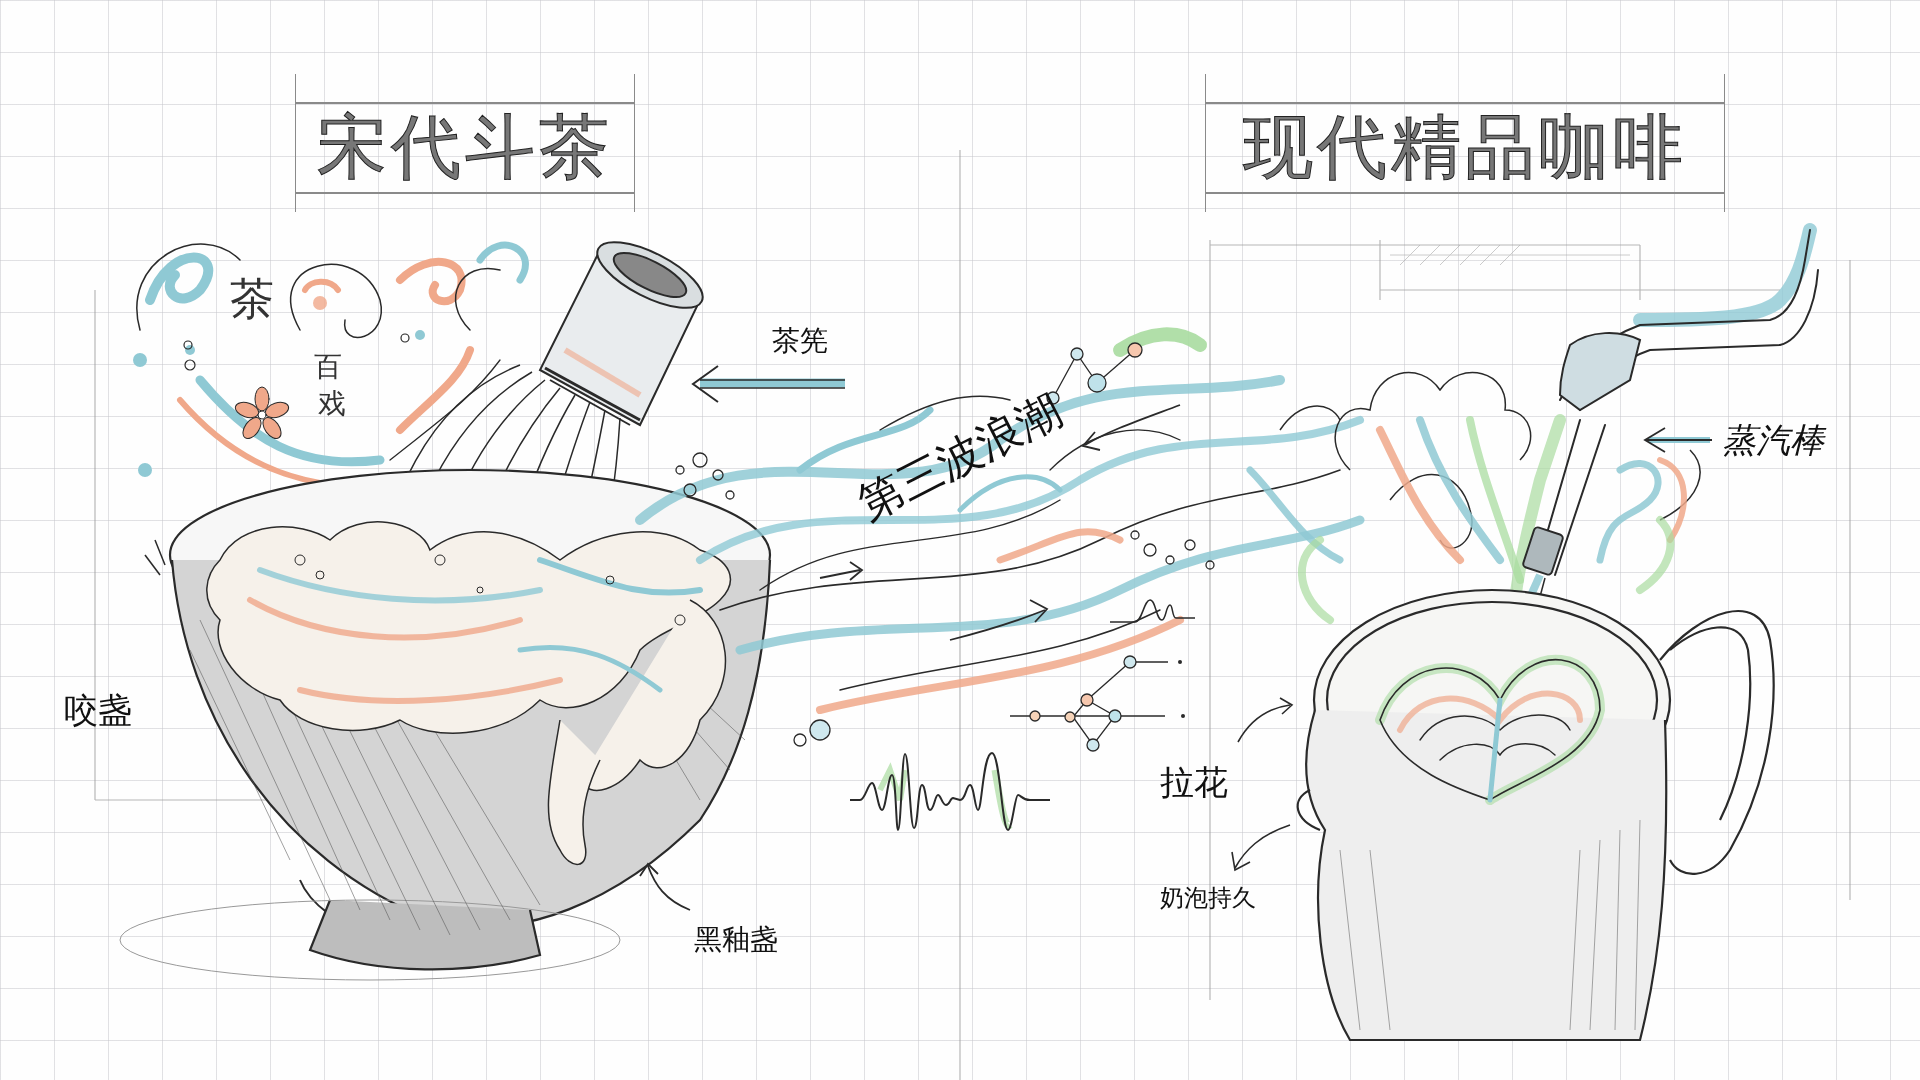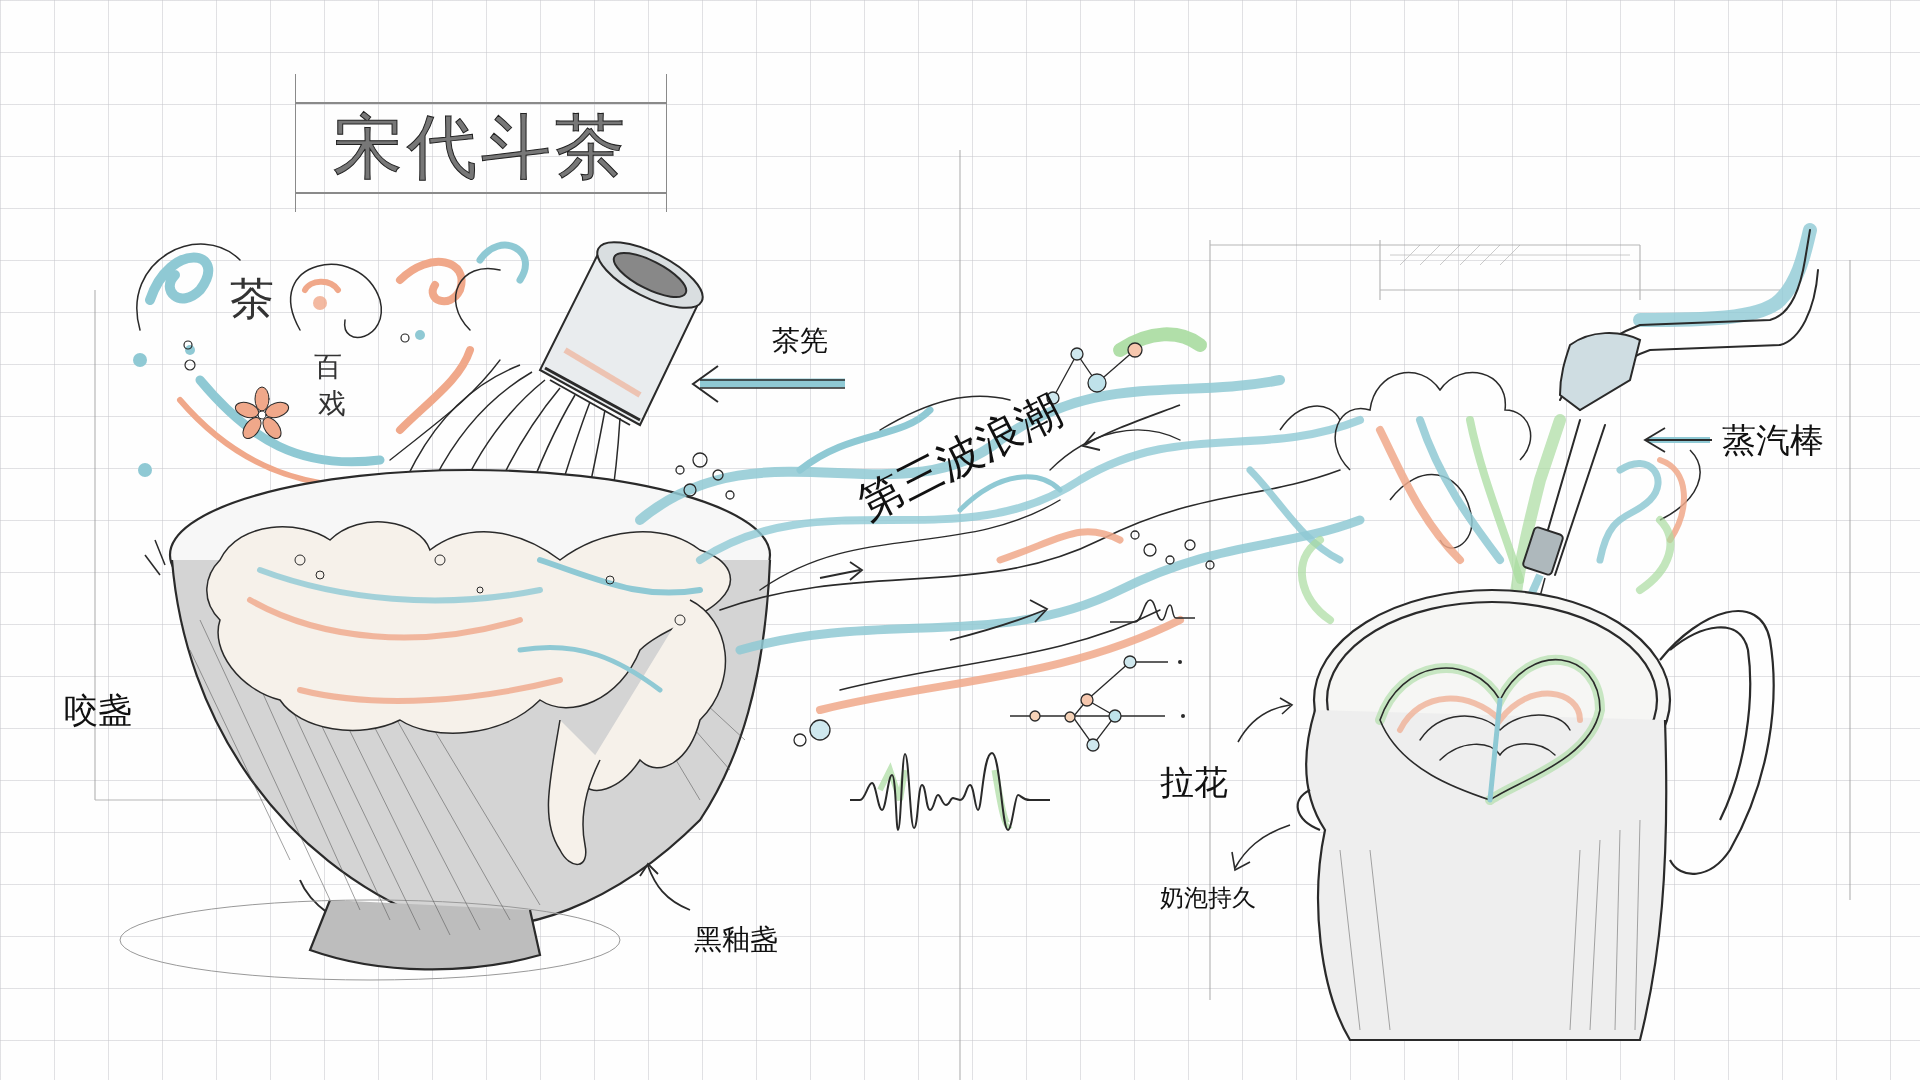--- a/index.html
+++ b/index.html
@@ -11,21 +11,21 @@
       linear-gradient(to bottom, rgba(200,200,205,0.55) 1px, transparent 1px);
     background-size:54px 52px;
     background-position:0 0;}
   svg.art{position:absolute;left:0;top:0;width:1920px;height:1080px;}
   .title-box{position:absolute;border-top:2px solid #8a8a8a;border-bottom:2px solid #8a8a8a;display:flex;align-items:center;justify-content:center;}
   .title-box::before,.title-box::after{content:"";position:absolute;top:-30px;bottom:-20px;width:1px;background:#8a8a8a;}
   .title-box::before{left:0}
   .title-box::after{right:0}
   .title-text{font-size:70px;letter-spacing:4px;color:#3a3a3a;font-weight:400;
     -webkit-text-stroke:1px #222;color:#777;}
-  #title-left{left:295px;top:102px;width:372px;height:88px;}
+  #title-left{left:295px;top:102px;width:340px;height:88px;}
   #title-right{left:1205px;top:102px;width:520px;height:88px;}
   .label{position:absolute;font-size:34px;color:#111;white-space:nowrap;}
   .label.sm{font-size:28px;}
   .wave-label{position:absolute;left:862px;top:478px;font-size:44px;color:#111;transform:rotate(-27deg);transform-origin:left center;white-space:nowrap;}
   .callig{position:absolute;font-family:"DejaVu Serif","Liberation Serif",serif;color:#333;}
 </style>
 </head>
 <body>
 
 <div class="canvas">
@@ -305,27 +305,30 @@
     <path d="M1238 742 C 1250 720, 1268 708, 1290 705" fill="none" stroke="#2a2a2a" stroke-width="1.6"></path>
     <path d="M1280 698 L 1292 705 L 1282 714" fill="none" stroke="#2a2a2a" stroke-width="1.6"></path>
 
     <path d="M1235 868 C 1245 850, 1260 835, 1290 825" fill="none" stroke="#2a2a2a" stroke-width="1.6"></path>
     <path d="M1232 852 L 1235 870 L 1250 862" fill="none" stroke="#2a2a2a" stroke-width="1.6"></path>
   </svg>
 
   <div class="title-box" id="title-left">
     <span class="title-text">宋代斗茶</span>
   </div>
+  <div class="title-box" id="title-right">
+    <span class="title-text">现代精品咖啡</span>
+  </div>
 
   <span class="callig" style="left:230px;top:270px;font-size:44px;">茶</span>
   <span class="callig" style="left:314px;top:348px;font-size:28px;">百</span>
   <span class="callig" style="left:318px;top:385px;font-size:28px;">戏</span>
 
   <span class="label" style="left:772px;top:322px;font-size:28px;">茶筅</span>
   <span class="label" style="left:64px;top:688px;">咬盏</span>
   <span class="label sm" style="left:694px;top:893px;margin-top:28px;">黑釉盏</span>
 
   <span class="wave-label">第三波浪潮</span>
 
-  <span class="label" style="left:1722px;top:418px;">蒸汽棒</span>
+  <span class="label" style="left:1722px;top:418px;font-style:italic;">蒸汽棒</span>
   <span class="label" style="left:1160px;top:760px;">拉花</span>
   <span class="label" style="left:1160px;top:882px;font-size:24px;">奶泡持久</span>
 </div>
 
 </body></html>

